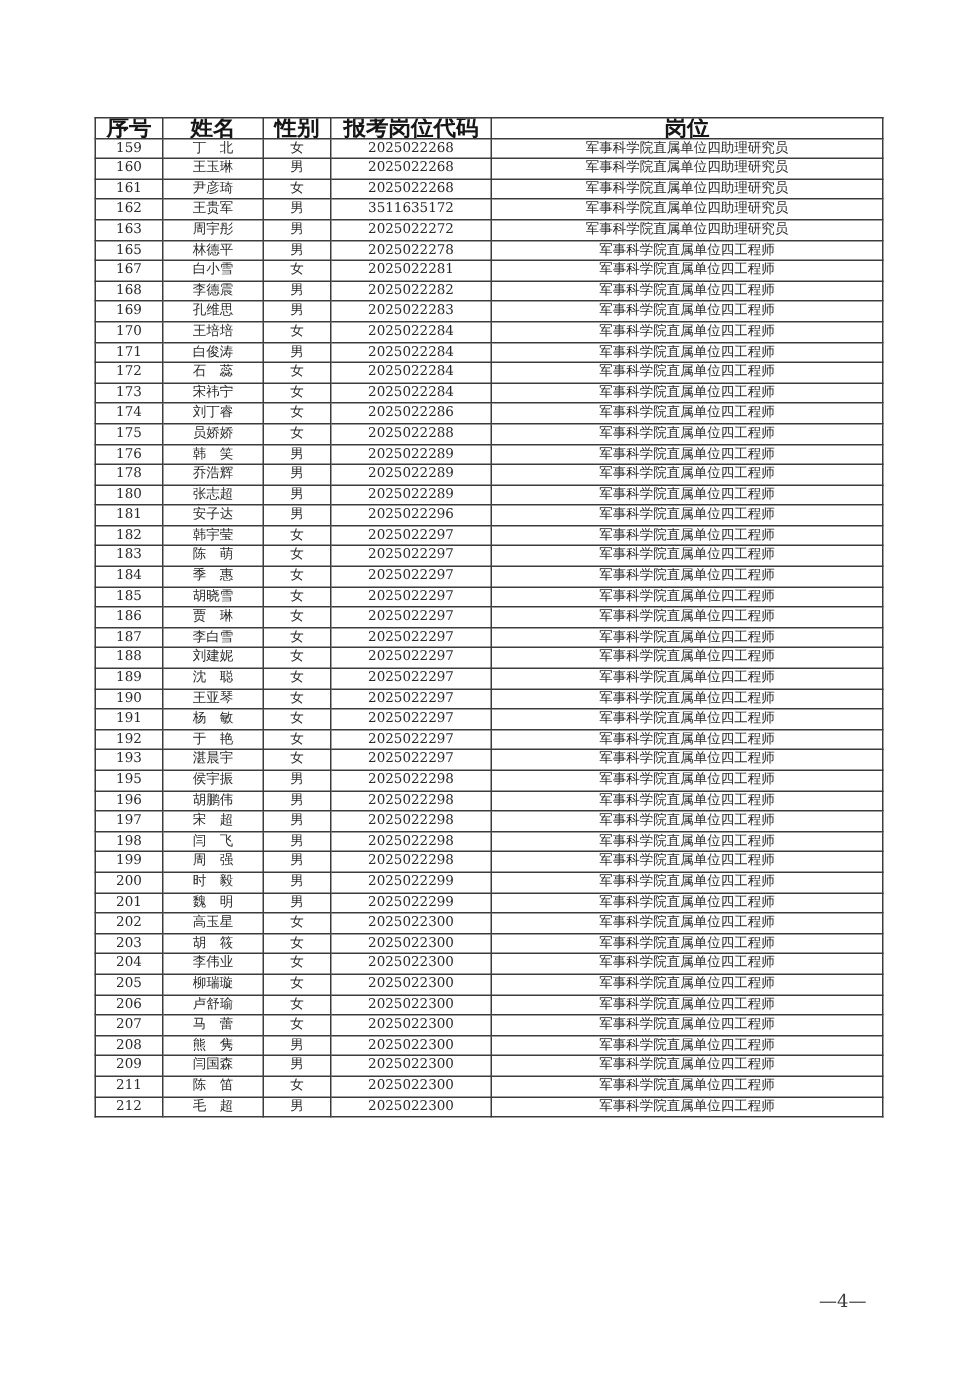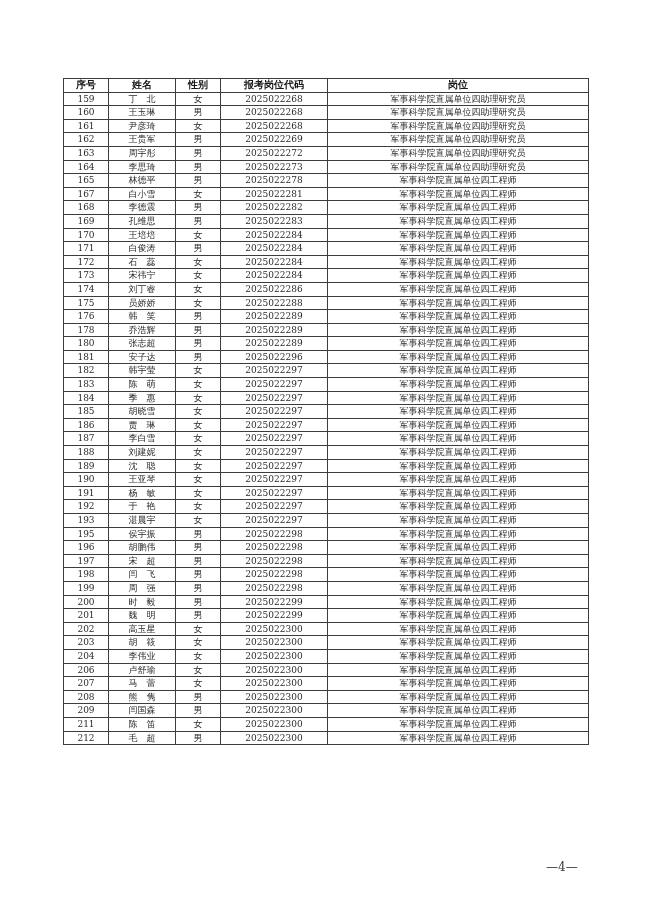--- a/index.html
+++ b/index.html
@@ -31,21 +31,21 @@
     vertical-align: middle;
     height: 12.6px;
     font-size: 9px;
     line-height: 12.6px;
     color: #2a2a2a;
     white-space: nowrap;
     overflow: hidden;
   }
   table.roster th {
     font-weight: bold;
-    font-size: 10px;
+    font-size: 15px;
     color: #161616;
     font-family: "DejaVu Sans", "Liberation Sans", sans-serif;
   }
   .footer-page-num {
     position: absolute;
     left: 546px;
     top: 860px;
     font-size: 12px;
     color: #3a3a3a;
     font-family: "DejaVu Serif", "Liberation Serif", serif;
@@ -93,38 +93,31 @@
           <td>161</td>
           <td>尹彦琦</td>
           <td>女</td>
           <td>2025022268</td>
           <td>军事科学院直属单位四助理研究员</td>
         </tr>
         <tr>
           <td>162</td>
           <td>王贵军</td>
           <td>男</td>
-          <td>2025022269</td>
+          <td>3511635172</td>
           <td>军事科学院直属单位四助理研究员</td>
         </tr>
         <tr>
           <td>163</td>
           <td>周宇彤</td>
           <td>男</td>
           <td>2025022272</td>
           <td>军事科学院直属单位四助理研究员</td>
         </tr>
         <tr>
-          <td>164</td>
-          <td>李思琦</td>
-          <td>男</td>
-          <td>2025022273</td>
-          <td>军事科学院直属单位四助理研究员</td>
-        </tr>
-        <tr>
           <td>165</td>
           <td>林德平</td>
           <td>男</td>
           <td>2025022278</td>
           <td>军事科学院直属单位四工程师</td>
         </tr>
         <tr>
           <td>167</td>
           <td>白小雪</td>
           <td>女</td>
@@ -358,20 +351,27 @@
         <tr>
           <td>203</td>
           <td>胡　筱</td>
           <td>女</td>
           <td>2025022300</td>
           <td>军事科学院直属单位四工程师</td>
         </tr>
         <tr>
           <td>204</td>
           <td>李伟业</td>
+          <td>女</td>
+          <td>2025022300</td>
+          <td>军事科学院直属单位四工程师</td>
+        </tr>
+        <tr>
+          <td>205</td>
+          <td>柳瑞璇</td>
           <td>女</td>
           <td>2025022300</td>
           <td>军事科学院直属单位四工程师</td>
         </tr>
         <tr>
           <td>206</td>
           <td>卢舒瑜</td>
           <td>女</td>
           <td>2025022300</td>
           <td>军事科学院直属单位四工程师</td>

